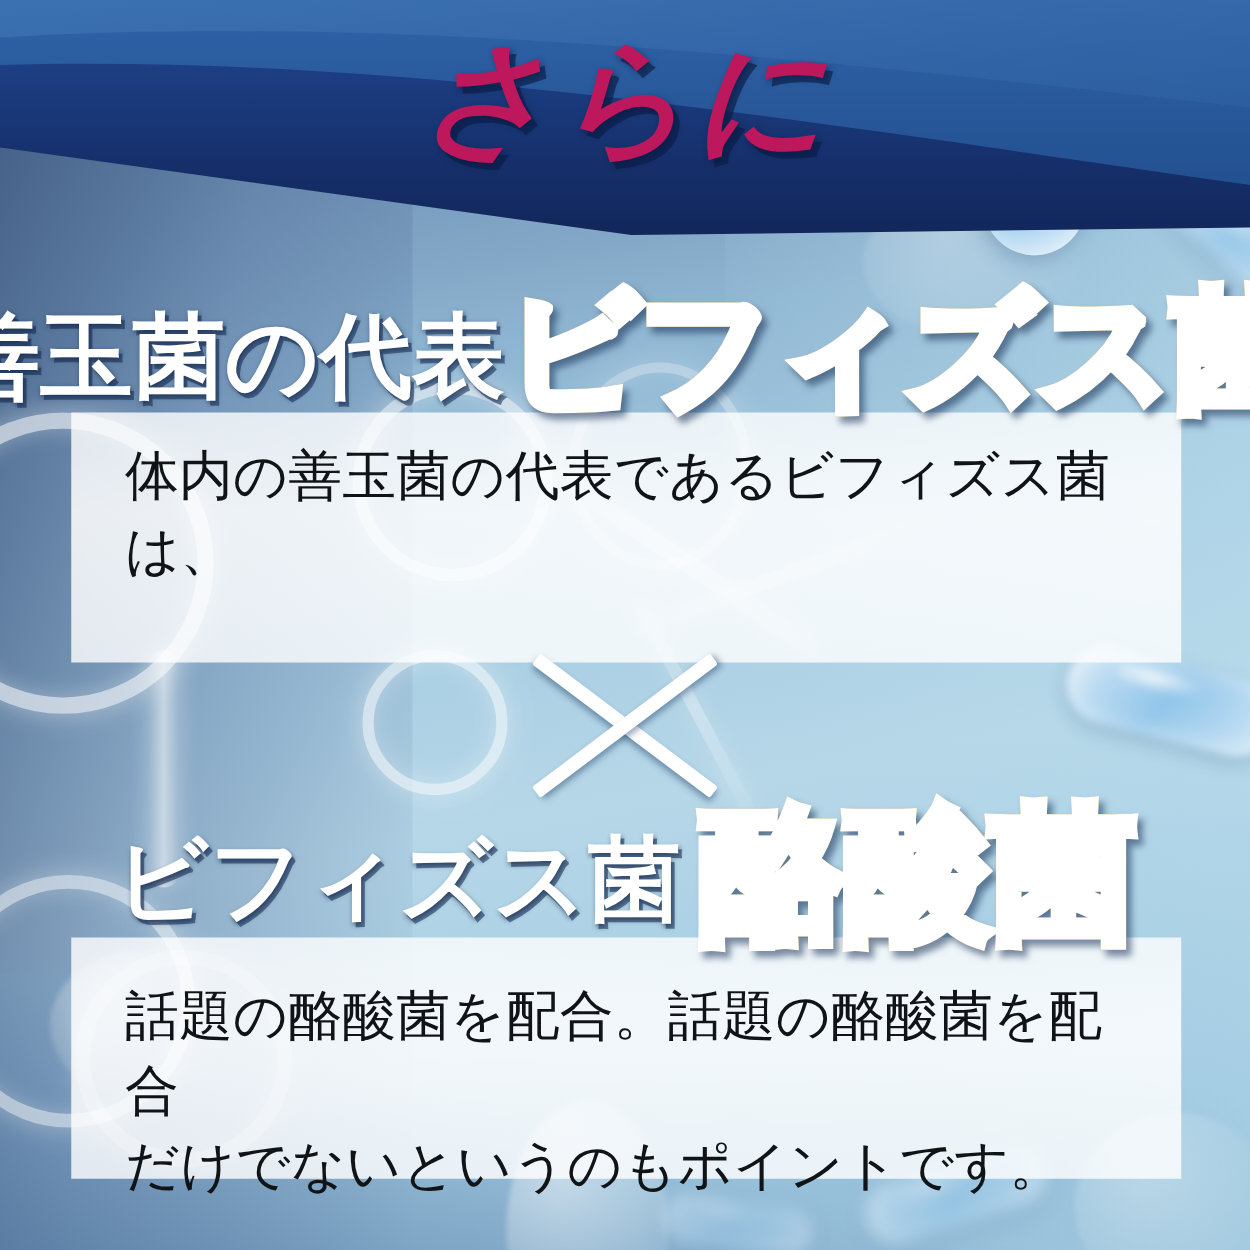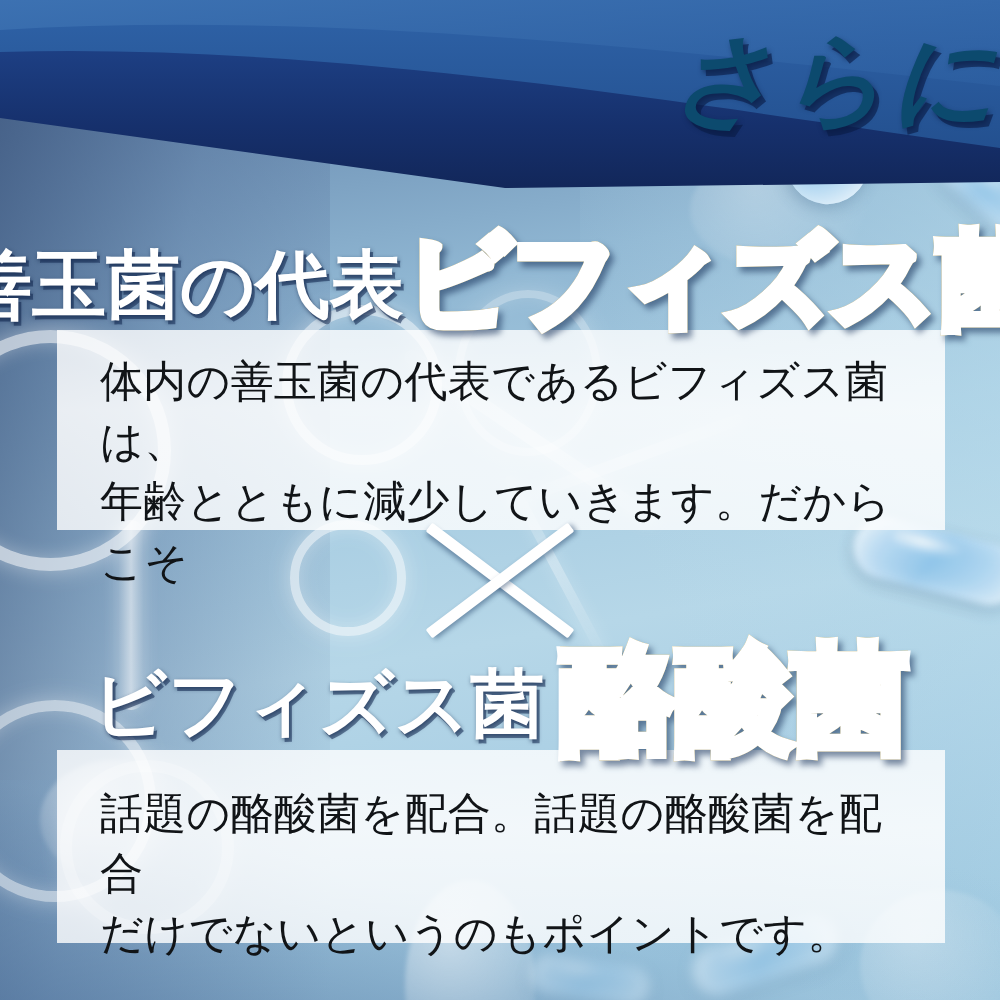--- a/index.html
+++ b/index.html
@@ -106,27 +106,27 @@
     left: 0; top: 0;
     width: 1000px; height: 210px;
     overflow: hidden;
   }
   .header-band svg { display: block; }
 
   .header-title {
     position: absolute;
     left: 0; top: 24px;
     width: 1000px;
-    text-align: right;
+    text-align: center;
     font-family: "Liberation Serif", "DejaVu Serif", serif;
     font-size: 104px;
     line-height: 1.08;
     font-weight: 700;
     font-style: italic;
-    color: #0c4a6e;
+    color: #be185d;
     letter-spacing: .03em;
     text-shadow:
       5px 6px 0 rgba(10,28,70,.62),
       2px 3px 5px rgba(8,22,56,.55);
     z-index: 6;
   }
 
   
   .heading {
     position: absolute;
@@ -280,21 +280,20 @@
   <div class="header-title">さらに</div>
 
   <div class="heading" id="heading-1">
     <span class="plain">善玉菌の代表</span>
     <span class="gold">ビフィズス菌</span>
   </div>
 
   <div class="panel" id="panel-1"></div>
   <div class="panel-text" id="panel-1-text">
     <span class="ln">体内の善玉菌の代表であるビフィズス菌は、</span>
-    <span class="ln">年齢とともに減少していきます。だからこそ</span>
   </div>
 
   <div class="cross">
     <i></i>
     <i></i>
   </div>
 
   <div class="heading" id="heading-2">
     <span class="plain">ビフィズス菌</span>
     <span class="gold">酪酸菌</span>

